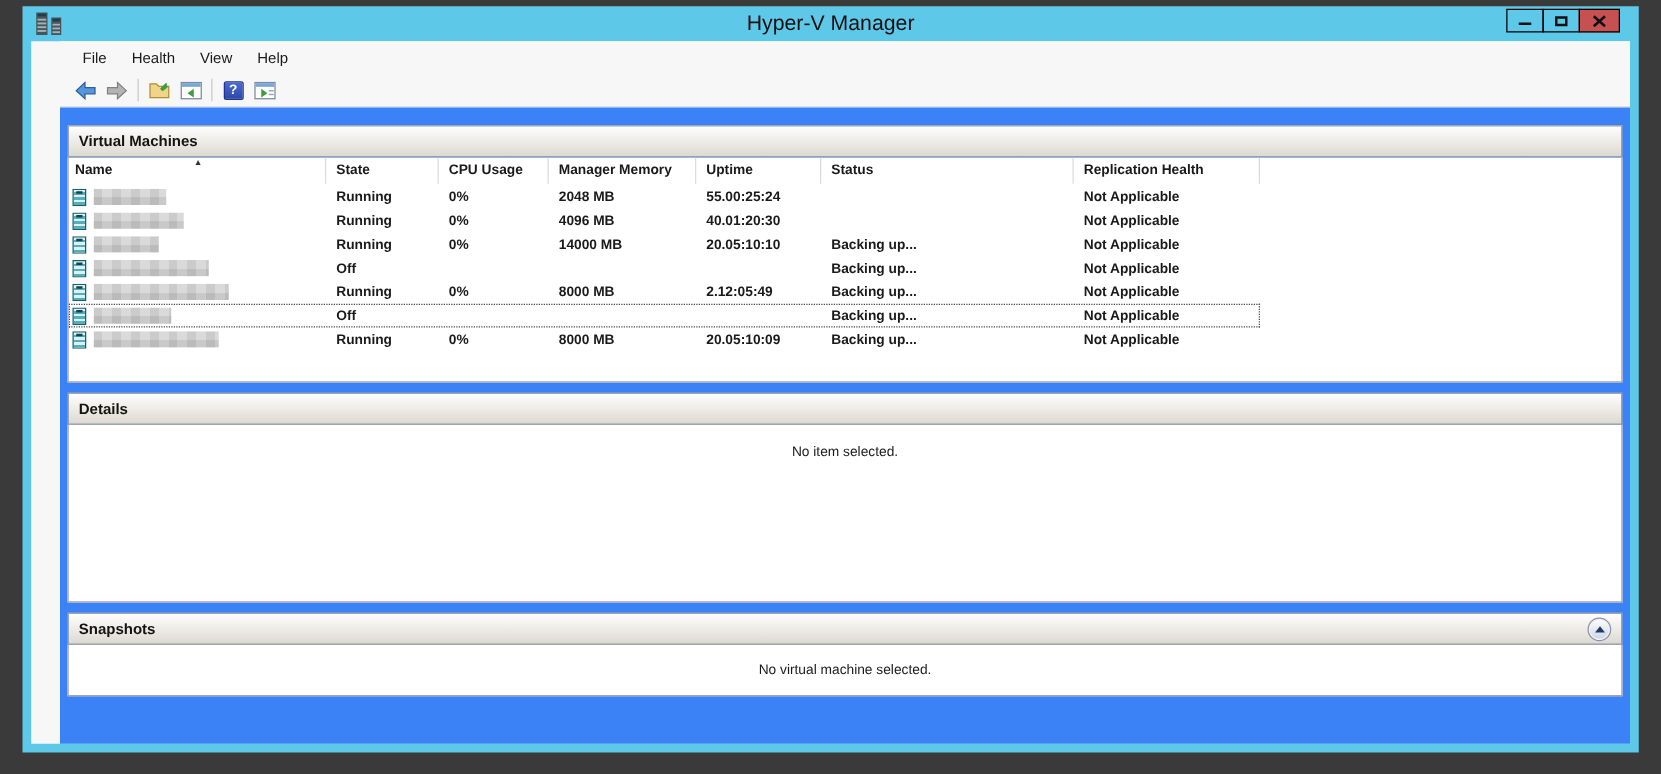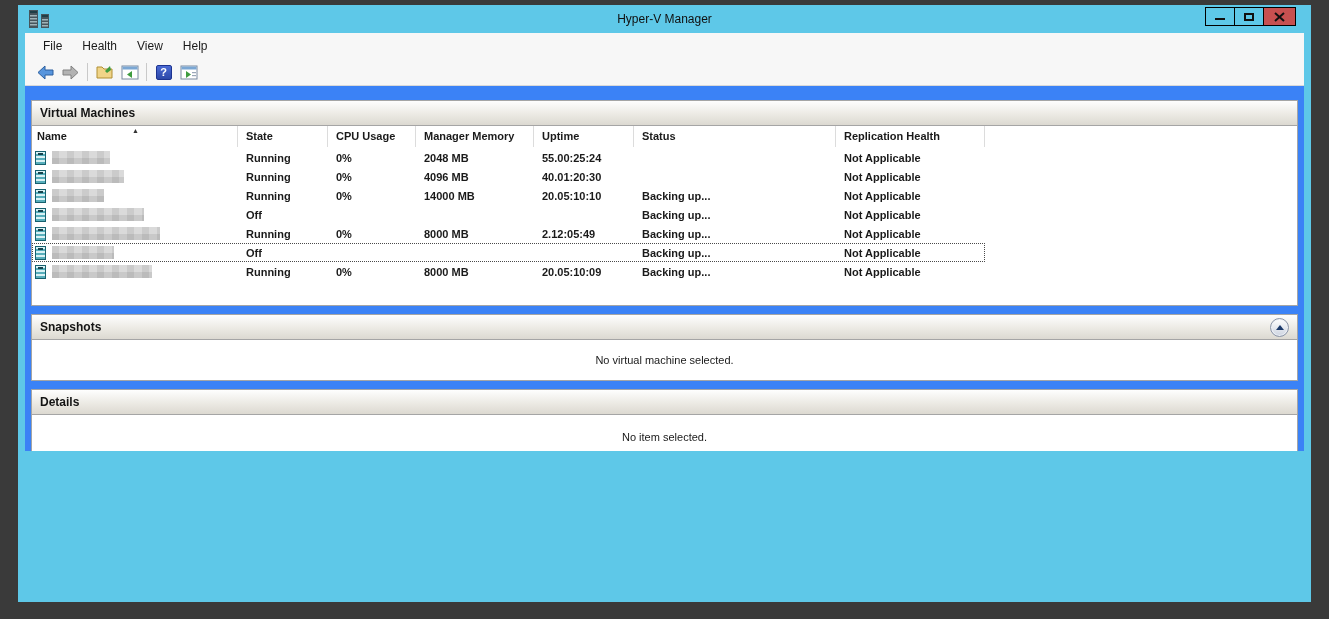--- a/index.html
+++ b/index.html
@@ -3,28 +3,28 @@
 <meta charset="utf-8">
 <style>
   * { margin:0; padding:0; box-sizing:border-box; }
   html,body { width:1329px; height:619px; }
   body { font-family:"Liberation Sans", sans-serif; background:#3a3a3a; position:relative; overflow:hidden; }
 
   
   .window { position:absolute; left:18px; top:5px; width:1293px; height:597px; background:#5ec8e8; }
   .titlebar { height:28px; position:relative; display:flex; align-items:center; }
   .app-icon { margin-left:10px; width:24px; height:20px; }
-  .window-title { position:absolute; left:0; right:0; text-align:center; font-size:12px; color:#101010; }
+  .window-title { position:absolute; left:0; right:0; text-align:center; font-size:17px; color:#101010; }
   .win-controls { position:absolute; right:15px; top:2px; display:flex; }
   .win-btn { width:30px; height:19px; border:1px solid #000; margin-left:-1px; display:flex; align-items:center; justify-content:center; background:transparent; cursor:default; }
   .win-btn.close { width:33px; background:#c75050; }
   .glyph-min { width:10px; height:2px; background:#101010; margin-top:5px; }
   .glyph-max { width:10px; height:8px; border:2px solid #101010; }
 
-  .window-body { margin:0 7px 7px; height:418px; background:#f7f7f7; display:flex; flex-direction:column; }
+  .window-body { margin:0 7px 7px; height:562px; background:#f7f7f7; display:flex; flex-direction:column;padding-left:23px; }
 
   
   .menubar { height:26px; display:flex; align-items:center; padding-left:8px; background:#f7f7f7; font-size:12px; color:#1a1a1a; }
   .menu-item { padding:4px 10px; }
   .toolbar { height:27px; display:flex; align-items:center; padding-left:8px; background:#f7f7f7; border-bottom:1px solid #d9d9d9; }
   .tool-btn { width:25px; height:22px; display:flex; align-items:center; justify-content:center; }
   .tool-sep { width:1px; height:18px; background:#c9c9c9; margin:0 4px; }
   .help-box { width:16px; height:15px; background:linear-gradient(#4a6ad4,#2c48a8); border:1px solid #1d3390; border-radius:2px; color:#fff; font-size:11px; font-weight:bold; display:flex; align-items:center; justify-content:center; }
 
   
@@ -265,36 +265,36 @@
               <div class="cell">Backing up...</div>
               <div class="cell">Not Applicable</div>
             </div>
 
           </div>
         </div>
       </div>
 
       <div class="panel">
         <div class="panel-header">
+          <span>Details</span>
+        </div>
+        <div class="panel-body details-body">
+          <span>No item selected.</span>
+        </div>
+      </div>
+
+      <div class="panel">
+        <div class="panel-header">
           <span>Snapshots</span>
           <div class="collapse-btn">
             <span class="collapse-arrow"></span>
           </div>
         </div>
         <div class="panel-body snap-body">
           <span>No virtual machine selected.</span>
         </div>
       </div>
 
-      <div class="panel">
-        <div class="panel-header">
-          <span>Details</span>
-        </div>
-        <div class="panel-body details-body">
-          <span>No item selected.</span>
-        </div>
-      </div>
-
     </div>
 
 
   </div>
 </div>
 
 </body></html>

